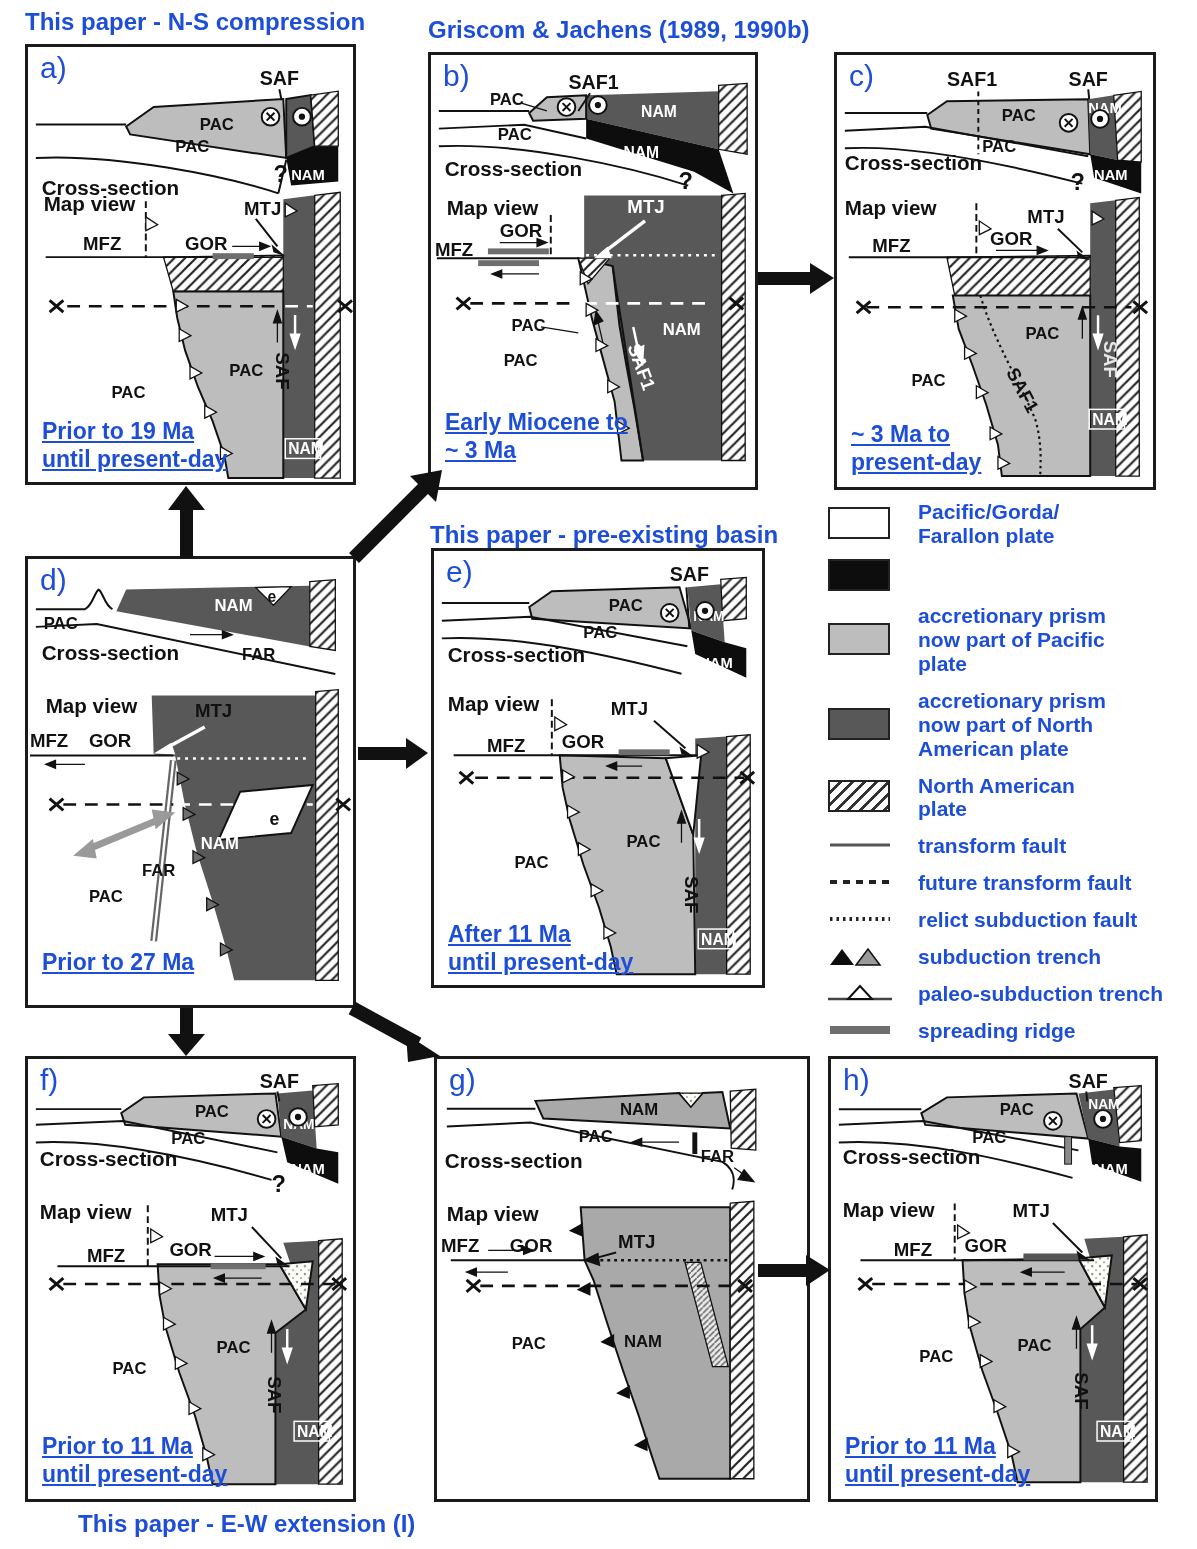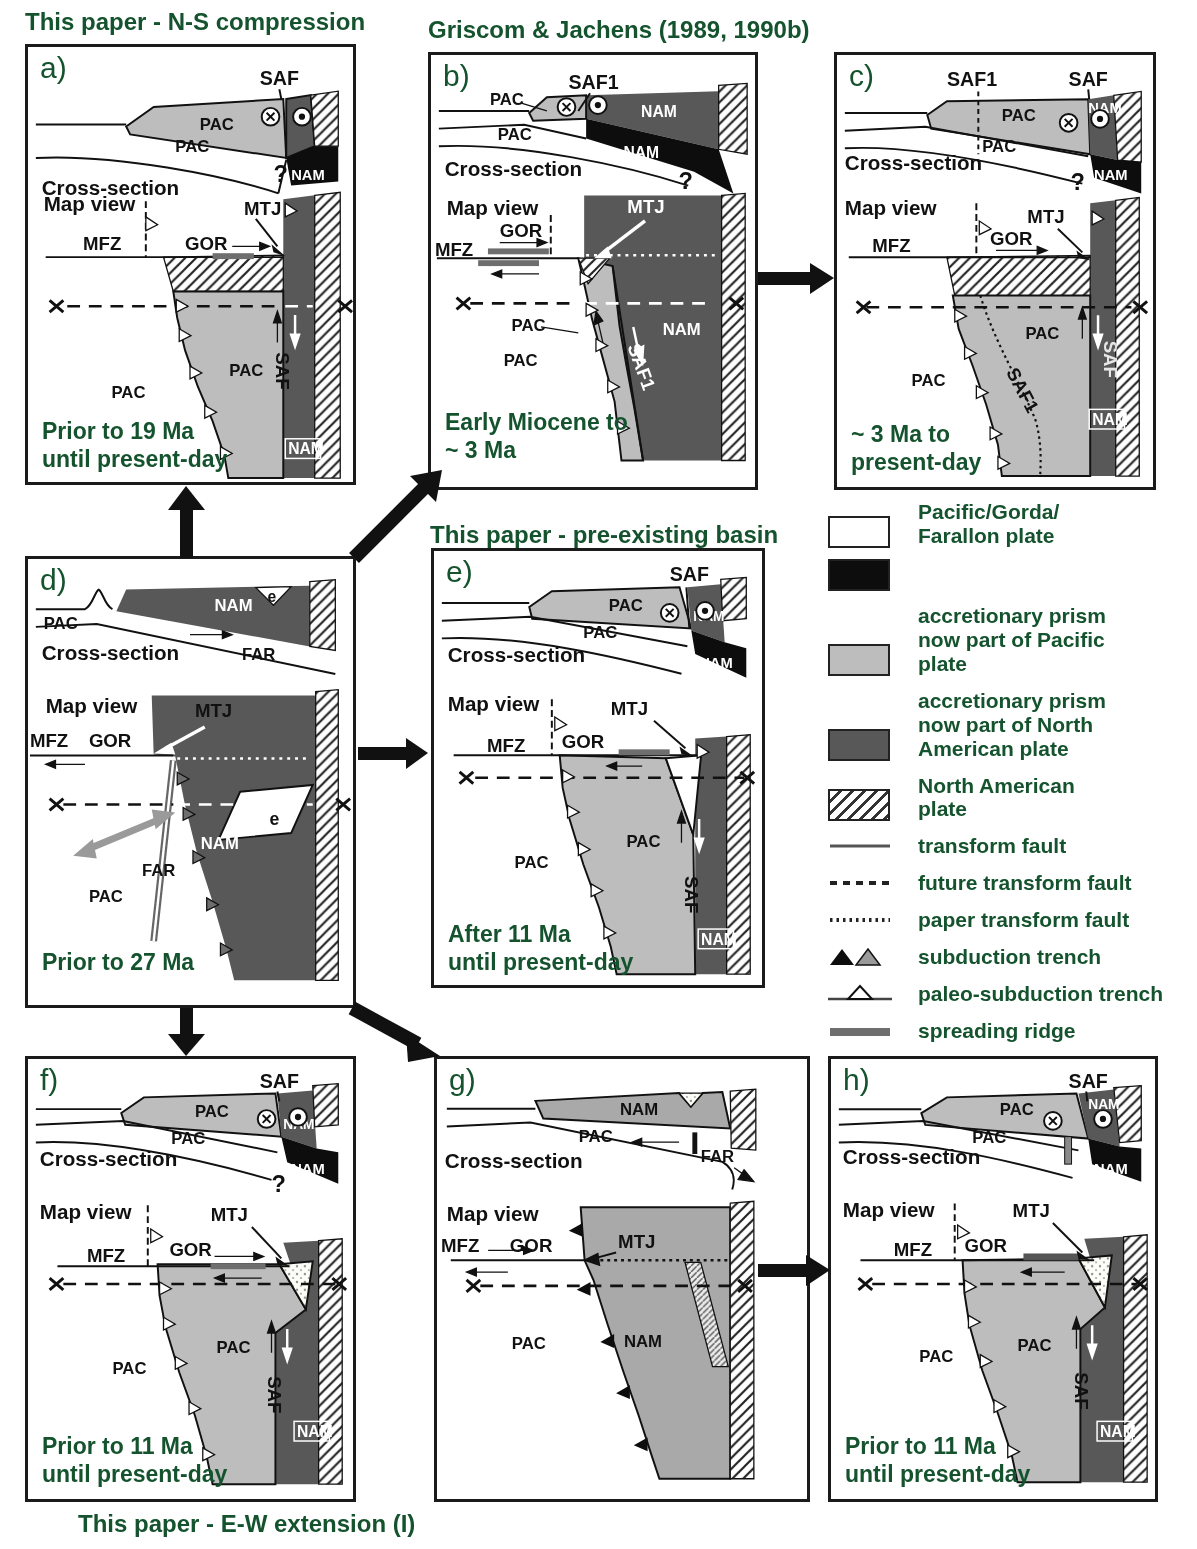--- a/index.html
+++ b/index.html
@@ -1,31 +1,31 @@
 <!DOCTYPE html>
 <html><head>
 <meta charset="utf-8">
 <style>
   html,body{margin:0;padding:0;background:#fff;}
   #fig{position:relative;width:1197px;height:1549px;background:#fff;
-       font-family:"Liberation Sans",sans-serif;color:#14532d;overflow:hidden;border-radius:16px;}
+       font-family:"Liberation Sans",sans-serif;color:#1d4ed8;overflow:hidden;border-radius:16px;}
   .sec-title{position:absolute;font-size:24px;font-weight:700;white-space:nowrap;}
   .panel{position:absolute;border:3px solid #1b1b1b;background:#fff;box-sizing:border-box;}
   .panel svg{position:absolute;left:0;top:0;width:100%;height:100%;}
   .letter{position:absolute;left:12px;top:4px;font-size:30px;font-weight:400;}
-  .caption{position:absolute;left:14px;font-size:23px;font-weight:700;line-height:1.24;white-space:pre-line;}
+  .caption{position:absolute;left:14px;font-size:23px;font-weight:700;line-height:1.24;white-space:pre-line;text-decoration:underline;}
   .flow{position:absolute;}
   text{font-family:"Liberation Sans",sans-serif;font-weight:700;fill:#111;}
   .tw{fill:#fff;}
   .f-lg{fill:#bdbdbd}.f-dg{fill:#585858}.f-k{fill:#0d0d0d}.f-w{fill:#fff}
   .f-md{fill:#a9a9a9}.f-h{fill:url(#hatch)}.f-st{fill:url(#stipple)}.f-bd{fill:url(#band)}
   .s{stroke:#111;stroke-width:2}.s1{stroke:#111;stroke-width:1.3}.sn{stroke:none}
   
   #legend{position:absolute;left:828px;top:498px;width:340px;}
-  .lg-row{display:flex;align-items:flex-end;margin-bottom:11px;}
+  .lg-row{display:flex;align-items:center;margin-bottom:11px;}
   .lg-sym{width:66px;min-width:66px;margin-right:24px;display:flex;align-items:center;justify-content:flex-start;}
   .lg-label{font-size:21px;font-weight:700;line-height:1.14;white-space:pre-line;padding-top:2px;}
   .sw{width:62px;height:32px;border:2px solid #222;box-sizing:border-box;}
   .sw-white{background:#fff;}
   .sw-black{background:#0d0d0d;}
   .sw-lgray{background:#bdbdbd;}
   .sw-dgray{background:#585858;}
   .sw-hatch{background:repeating-linear-gradient(135deg,#fff 0 6px,#333 6px 8.5px);}
 </style>
 </head>
@@ -383,21 +383,21 @@
           </svg>
         </span>
       <span class="lg-label">future transform fault</span>
     </div>
     <div class="lg-row">
       <span class="lg-sym">
           <svg width="66" height="24">
             <line x1="2" y1="12" x2="62" y2="12" stroke="#222" stroke-width="4" stroke-dasharray="2.5,4"></line>
           </svg>
         </span>
-      <span class="lg-label">paper transform fault</span>
+      <span class="lg-label">relict subduction fault</span>
     </div>
     <div class="lg-row">
       <span class="lg-sym">
           <svg width="66" height="26">
             <polygon points="2,22 26,22 14,6" fill="#0d0d0d"></polygon>
             <polygon points="28,22 52,22 40,6" fill="#9a9a9a" stroke="#111" stroke-width="1.5"></polygon>
           </svg>
         </span>
       <span class="lg-label">subduction trench</span>
     </div>

